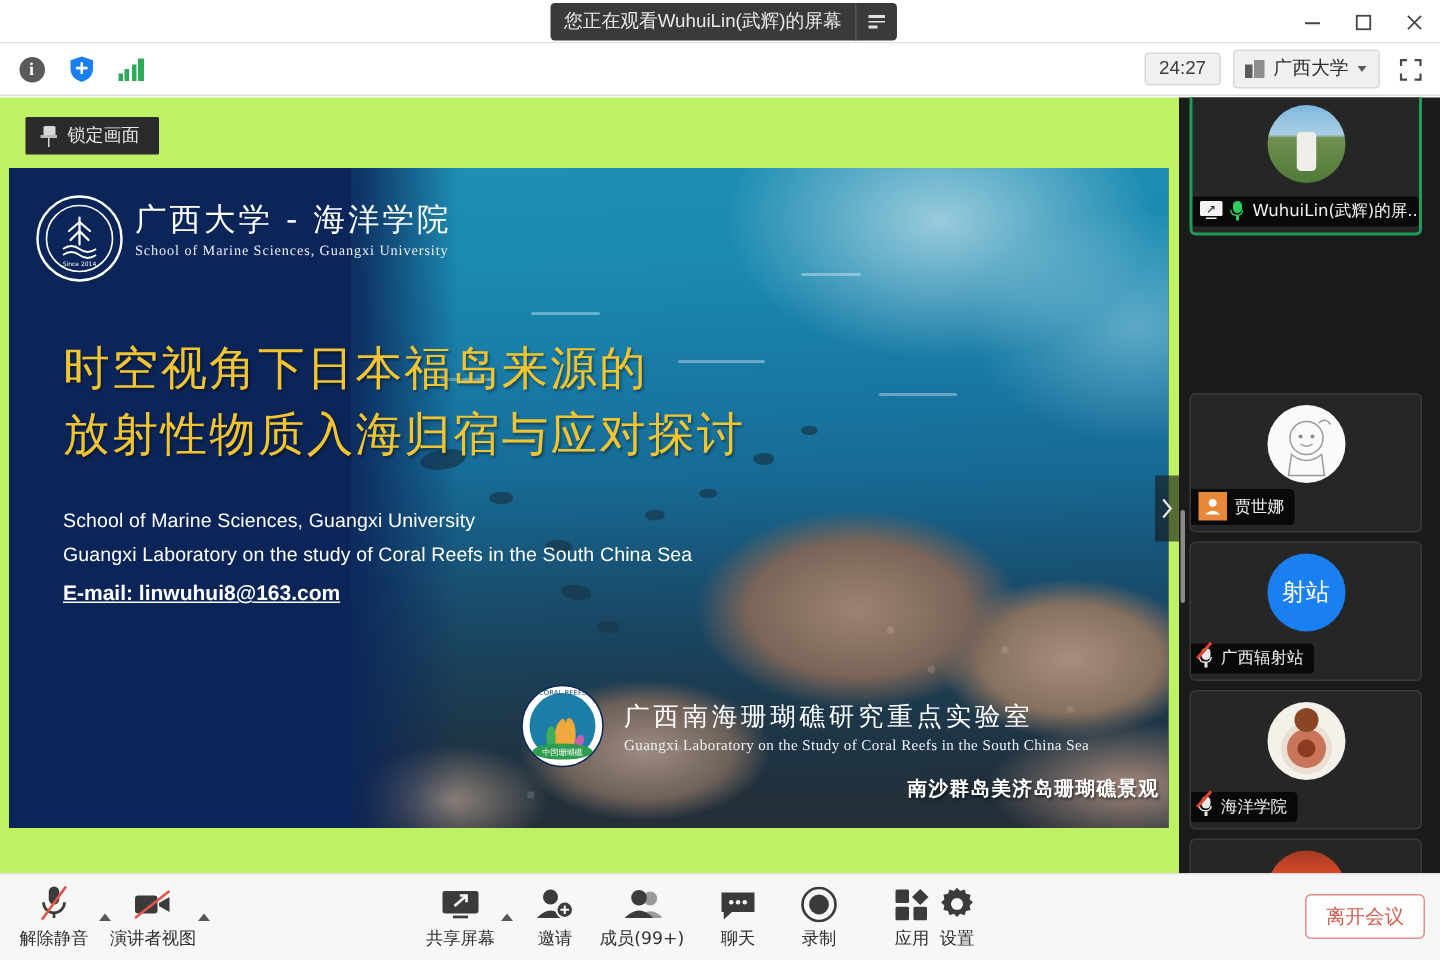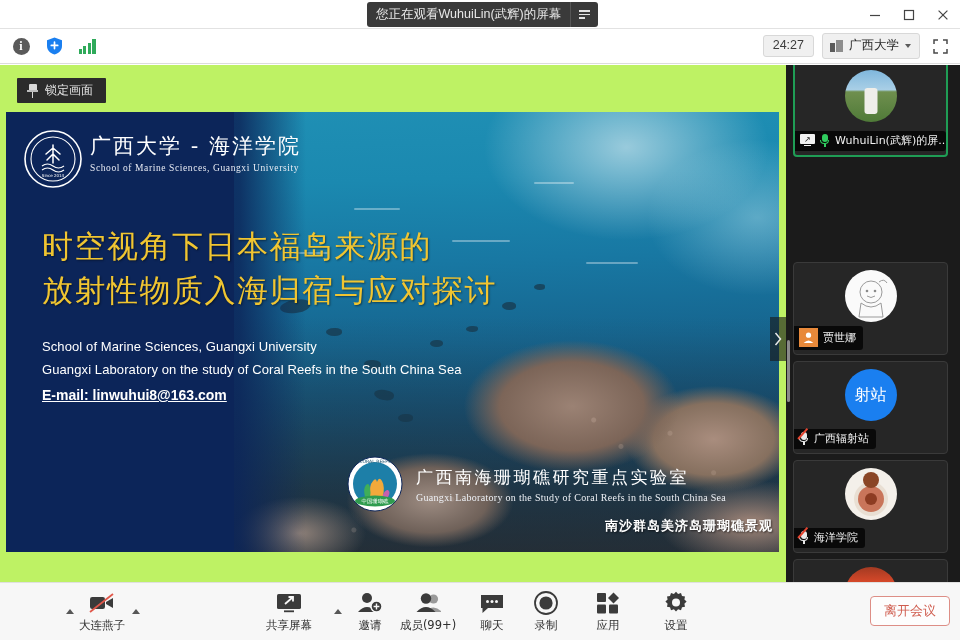--- a/index.html
+++ b/index.html
@@ -482,39 +482,50 @@
     <div class="tile" style="top:494px;">
       <div class="avatar av-red"></div>
 
     </div>
 
     <div class="strip-scroll"></div>
   </div>
 
   <div class="bottombar">
 
+    <div class="bb-item" style="left:4px;">
+      <div class="bb-ico">
+        <svg width="22" height="25" viewBox="0 0 22 25">
+          <rect x="7.5" y="1" width="7" height="12" rx="3.5" fill="#3b3b3b"></rect>
+          <path d="M4 11.5 a7 7 0 0 0 14 0" fill="none" stroke="#3b3b3b" stroke-width="1.8"></path>
+          <line x1="11" y1="18.5" x2="11" y2="22" stroke="#3b3b3b" stroke-width="1.8"></line>
+          <line x1="3" y1="23" x2="19" y2="1" stroke="#e0574a" stroke-width="1.8"></line>
+        </svg>
+      </div>
+      <div class="bb-lab">解除静音</div>
+    </div>
     <div class="bb-caret" style="left:62px;">
         <span class="caret-up"></span>
       </div>
 
     <div class="bb-item" style="left:70px;">
       <div class="bb-ico">
         <svg width="28" height="24" viewBox="0 0 28 24">
           <rect x="2" y="6" width="15" height="12" rx="2.2" fill="#3b3b3b"></rect>
           <path d="M18 11 L25 7 V17 L18 13 Z" fill="#3b3b3b"></path>
           <line x1="2" y1="21" x2="25" y2="3" stroke="#e0574a" stroke-width="1.8"></line>
         </svg>
       </div>
-      <div class="bb-lab">大连燕子</div>
+      <div class="bb-lab">演讲者视图</div>
     </div>
     <div class="bb-caret" style="left:128px;">
         <span class="caret-up"></span>
       </div>
 
-    <div class="bb-item" style="left:257px;text-align:right;">
+    <div class="bb-item" style="left:275px;text-align:right;">
       <div class="bb-ico">
         <svg width="28" height="23" viewBox="0 0 28 23">
           <rect x="2" y="2" width="24" height="15" rx="1.6" fill="#3b3b3b"></rect>
           <path d="M10 12 L18 5" stroke="#f7f7f7" stroke-width="1.8"></path>
           <path d="M13.5 5 H18 V9.5" fill="none" stroke="#f7f7f7" stroke-width="1.8"></path>
           <rect x="9" y="18.4" width="10" height="1.8" fill="#3b3b3b"></rect>
         </svg>
       </div>
       <div class="bb-lab">共享屏幕</div>
     </div>
@@ -573,21 +584,21 @@
         <svg width="24" height="23" viewBox="0 0 24 23">
           <rect x="1" y="1" width="9" height="9" rx="1" fill="#3b3b3b"></rect>
           <path d="M17.5 0.6 L23 6 L17.5 11.4 L12 6 Z" fill="#3b3b3b"></path>
           <rect x="1" y="12.5" width="9" height="9" rx="1" fill="#3b3b3b"></rect>
           <rect x="13" y="12.5" width="9" height="9" rx="1" fill="#3b3b3b"></rect>
         </svg>
       </div>
       <div class="bb-lab">应用</div>
     </div>
 
-    <div class="bb-item" style="left:644px;">
+    <div class="bb-item" style="left:606px;">
       <div class="bb-ico">
         <svg width="24" height="24" viewBox="0 0 24 24">
           <path d="M12 0.8 l2.1 2.2 2.9 -1 1 2.9 3 0.6 -0.6 3 2.2 2.1 -2.2 2.1 0.6 3 -3 0.6 -1 2.9 -2.9 -1 -2.1 2.2 -2.1 -2.2 -2.9 1 -1 -2.9 -3 -0.6 0.6 -3 -2.2 -2.1 2.2 -2.1 -0.6 -3 3 -0.6 1 -2.9 2.9 1 Z" fill="#3b3b3b"></path>
           <circle cx="12" cy="11.6" r="4" fill="#f7f7f7"></circle>
         </svg>
       </div>
       <div class="bb-lab">设置</div>
     </div>
 
     <div class="leave-btn">

